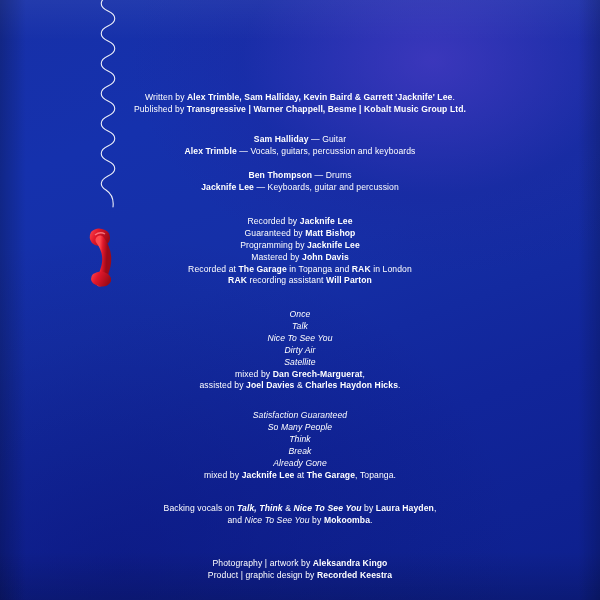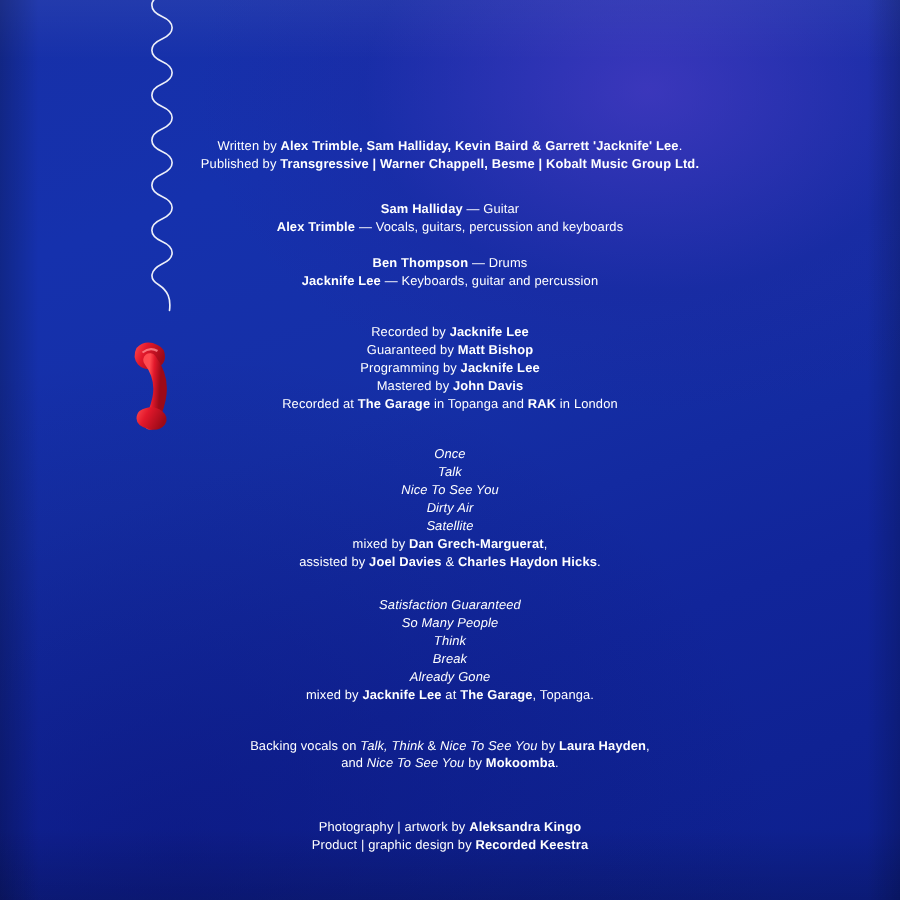--- a/index.html
+++ b/index.html
@@ -56,21 +56,21 @@
     top: 92px;
     text-align: center;
     color: #ffffff;
     z-index: 5;
     line-height: 1.38;
     letter-spacing: 0.1px;
   }
   .block { margin: 0 0 0 0; }
   .line { font-size: 8.6px; font-weight: 400; white-space: nowrap; }
   .b { font-weight: 700; }
-  .bi { font-weight: 400; font-style: italic; }
+  .bi { font-weight: 700; font-style: italic; }
   .it { font-style: italic; }
 
   .gap-s { height: 9px; }
   .gap-m { height: 13px; }
   .gap-l { height: 18px; }
   .gap-xl { height: 22px; }
 
   .songlist .line { font-style: italic; font-size: 8.6px; }
   .songlist .mix { font-style: normal; }
 </style>
@@ -151,20 +151,23 @@
       </div>
       <div class="line">
         <span>Programming by </span><span class="b">Jacknife Lee</span>
       </div>
       <div class="line">
         <span>Mastered by </span><span class="b">John Davis</span>
       </div>
       <div class="line">
         <span>Recorded at </span><span class="b">The Garage</span><span> in Topanga and </span><span class="b">RAK</span><span> in London</span>
       </div>
+      <div class="line">
+        <span class="b">RAK</span><span> recording assistant </span><span class="b">Will Parton</span>
+      </div>
     </div>
 
     <div class="gap-xl"></div>
 
     <div class="block songlist">
       <div class="line"><span>Once</span></div>
       <div class="line"><span>Talk</span></div>
       <div class="line"><span>Nice To See You</span></div>
       <div class="line"><span>Dirty Air</span></div>
       <div class="line"><span>Satellite</span></div>

